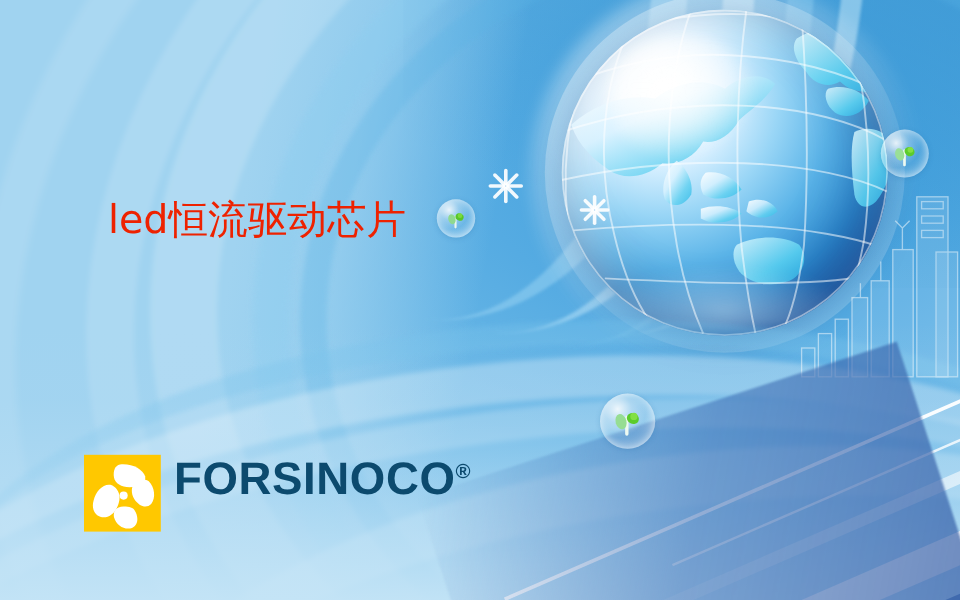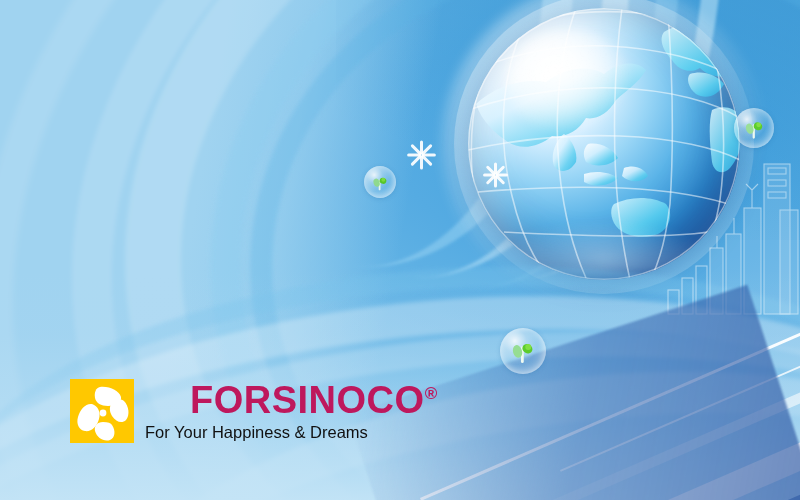--- a/index.html
+++ b/index.html
@@ -259,24 +259,23 @@
     width:64px;height:64px;background:#ffc800;
     flex:0 0 auto;position:relative;
   }
   #logo-mark svg{position:absolute;inset:0;width:100%;height:100%;}
   #logo-text{margin-left:11px;padding-top:2px;}
   #logo-word{
     font-family:"Liberation Sans","DejaVu Sans",sans-serif;
     font-weight:bold;
     font-size:38px;
     letter-spacing:0.5px;
-    color:#be185d;
+    color:#0c4a6e;
     line-height:1;
     white-space:nowrap;
-    margin-left:45px;
   }
   #logo-word .reg{font-size:17px;vertical-align:super;letter-spacing:0;}
   #logo-tag{
     font-family:"Liberation Sans","DejaVu Sans",sans-serif;
     font-size:16.5px;
     color:#111111;
     line-height:1;
     margin-top:5px;
     white-space:nowrap;
   }
@@ -456,33 +455,33 @@
   <div class="bubble" style="left:734px;top:108px;width:40px;height:40px;">
     <svg class="sprout" viewBox="0 0 24 24">
       <path d="M11.5 22 L11.5 9" stroke="#eefaf1" stroke-width="2.4" fill="none" stroke-linecap="round"></path>
       <ellipse cx="7.2" cy="12.5" rx="4" ry="5.6" fill="#9adf97" transform="rotate(-16 7.2 12.5)"></ellipse>
       <ellipse cx="16" cy="10" rx="4.6" ry="4" fill="#5ccc2c" transform="rotate(26 16 10)"></ellipse>
       <circle cx="16.8" cy="8.4" r="2.6" fill="#82e043"></circle>
     </svg>
   </div>
 
   <div id="headline">
+    <span class="line1">led恒流驱动芯片</span>
   </div>
 
   <div id="logo">
     <div id="logo-mark">
       <svg viewBox="0 0 64 64">
         <g fill="#ffffff">
           <path d="M30 8 C40 7 49 12 51 18 C52 23 46 27 38 27 C31 27 26 24 25 19 C24 13 26 9 30 8 Z"></path>
           <path d="M54 22 C59 27 60 36 56 41 C52 45 46 43 42 37 C39 32 39 26 43 23 C47 20 51 20 54 22 Z"></path>
           <path d="M42 46 C46 52 45 59 40 61 C34 63 27 59 25 52 C24 47 27 43 33 43 C38 43 41 44 42 46 Z"></path>
           <path d="M22 25 C28 27 31 33 29 40 C27 48 21 53 15 52 C9 51 6 45 8 38 C10 30 16 24 22 25 Z"></path>
           <circle cx="33" cy="34" r="3.4"></circle>
         </g>
       </svg>
     </div>
     <div id="logo-text">
       <div id="logo-word"><span>FORSINOCO</span><span class="reg">®</span></div>
-      <div id="logo-tag">For Your Happiness &amp; Dreams</div>
     </div>
   </div>
 
 </div>
 
 </body></html>

